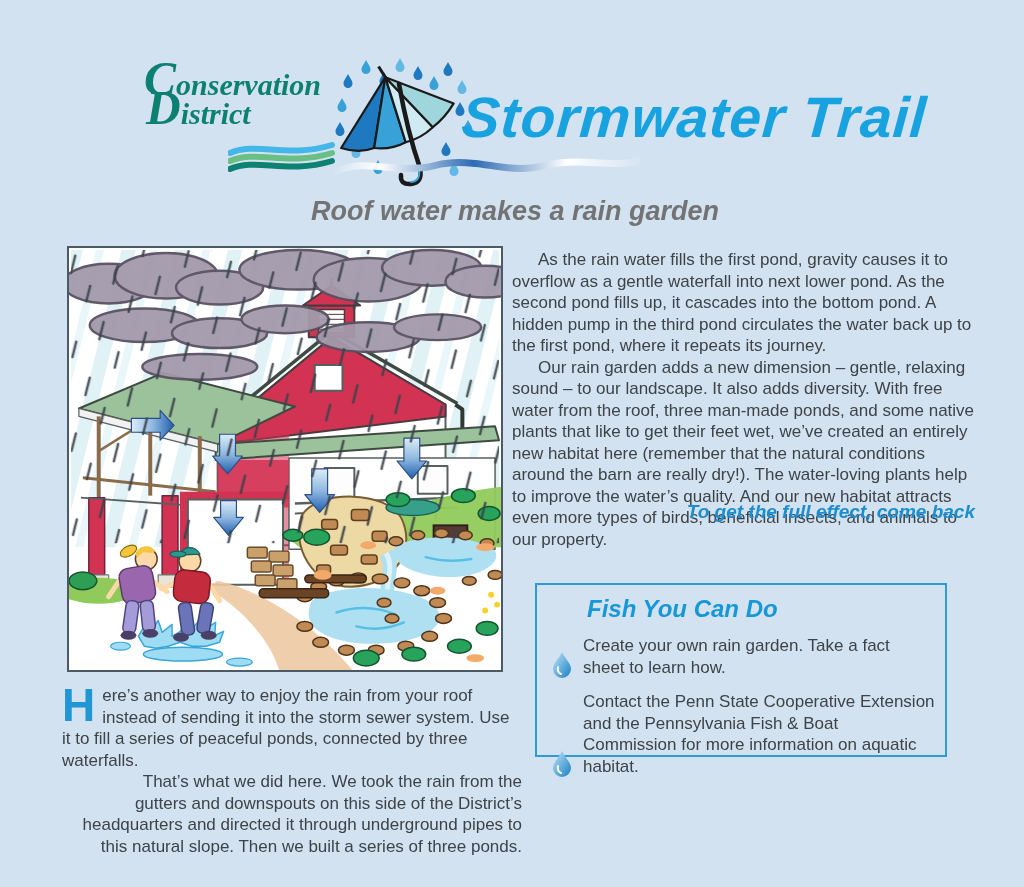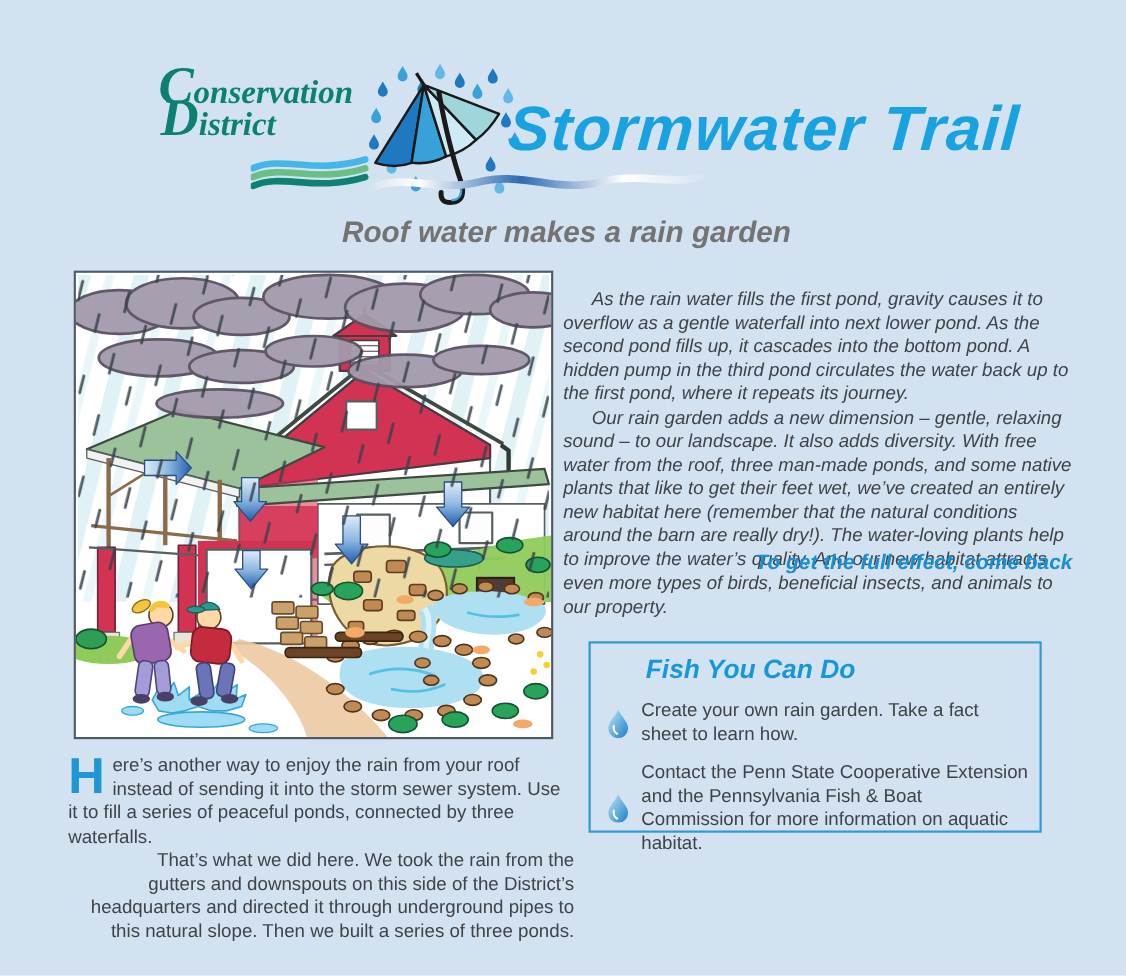--- a/index.html
+++ b/index.html
@@ -28,36 +28,36 @@
     font-size:27px; font-weight:bold; font-style:italic; color:#737373;
   }
   
   .illustration{
     position:absolute; left:67px; top:246px; width:436px; height:426px;
     background:#ffffff; border:2px solid #4c5a66; box-sizing:border-box;
   }
   .illustration svg{display:block; width:100%; height:100%;}
   
   .body-text{font-size:17px; line-height:21.5px; color:#3e4347;}
-  .right-col{position:absolute; left:512px; top:261px; width:463px;font-style:italic;}
+  .right-col{position:absolute; left:512px; top:249px; width:463px;}
   .right-col p{margin:0; text-indent:26px;}
   .callout{
     position:absolute; left:512px; top:499px; width:463px; text-align:right;
     color:#1b8ed0; font-size:19px; line-height:25px; font-weight:bold; font-style:italic;
   }
   
   .wycd-box{
     position:absolute; left:535px; top:583px; width:412px; height:174px;
     border:2px solid #2e9bd6; box-sizing:border-box;
   }
   .wycd-heading{
     position:absolute; left:50px; top:10px;
     font-size:24px; font-weight:bold; font-style:italic; color:#1697d8;
   }
-  .wycd-item{position:absolute; left:14px; display:flex; align-items:center;}
+  .wycd-item{position:absolute; left:14px; display:flex; align-items:flex-end;}
   .wycd-item .drop{flex:0 0 22px; margin-top:1px;}
   .wycd-item .item-text{margin-left:10px; width:352px;}
   .wycd-item.i1{top:50px;}
   .wycd-item.i2{top:106px;}
   
   .left-col{position:absolute; left:62px; top:685px; width:460px;}
   .left-col p{margin:0;}
   .left-col .p2{text-indent:26px;text-align:right;}
   .dropcap{
     float:left; color:#2196d4; font-size:46px; line-height:37px;

